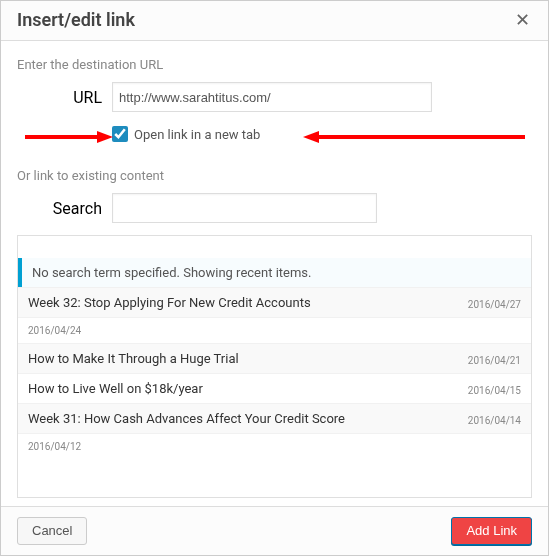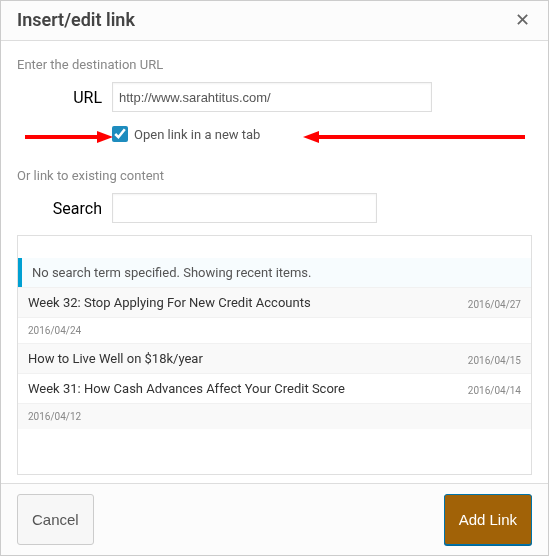--- a/index.html
+++ b/index.html
@@ -129,32 +129,32 @@
   .footer {
     border-top: 1px solid #ddd;
     background: #fcfcfc;
     padding: 10px 16px;
     display: flex;
     justify-content: space-between;
     align-items: center;
   }
   .btn {
     border-radius: 3px;
-    padding: 14px 14px;
-    font-size: 15px;
+    padding: 4px 14px;
+    font-size: 13px;
     cursor: pointer;
     line-height: 1.4;
   }
   .btn-secondary {
     background: #f7f7f7;
     border: 1px solid #ccc;
     color: #555;
   }
   .btn-primary {
-    background: #a16207;
+    background: #ef4444;
     border: 1px solid #0073aa;
     color: #fff;
     box-shadow: 0 1px 0 #006799;
   }
 </style>
 </head>
 <body>
 
 <div class="dialog">
 
@@ -198,20 +198,24 @@
       <div class="results" id="results">
         <div class="notice">No search term specified. Showing recent items.</div>
       <div class="item">
             <span class="title">Week 32: Stop Applying For New Credit Accounts</span>
             <span class="date">2016/04/27</span>
           </div>
           <div class="item">
             <span class="date">2016/04/24</span>
           </div>
           <div class="item">
+            <span class="title">How to Make It Through a Huge Trial</span>
+            <span class="date">2016/04/21</span>
+          </div>
+          <div class="item">
             <span class="title">How to Live Well on $18k/year</span>
             <span class="date">2016/04/15</span>
           </div>
           <div class="item">
             <span class="title">Week 31: How Cash Advances Affect Your Credit Score</span>
             <span class="date">2016/04/14</span>
           </div>
           <div class="item">
             <span class="date">2016/04/12</span>
           </div>

